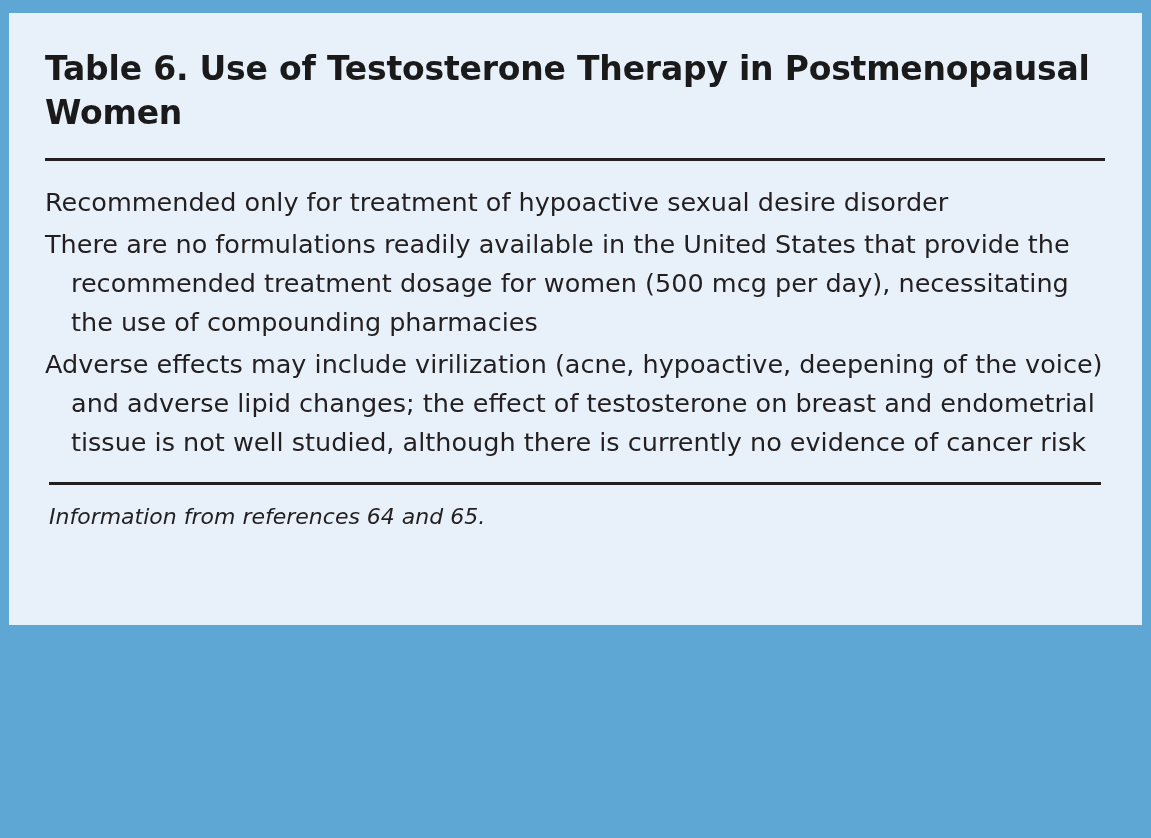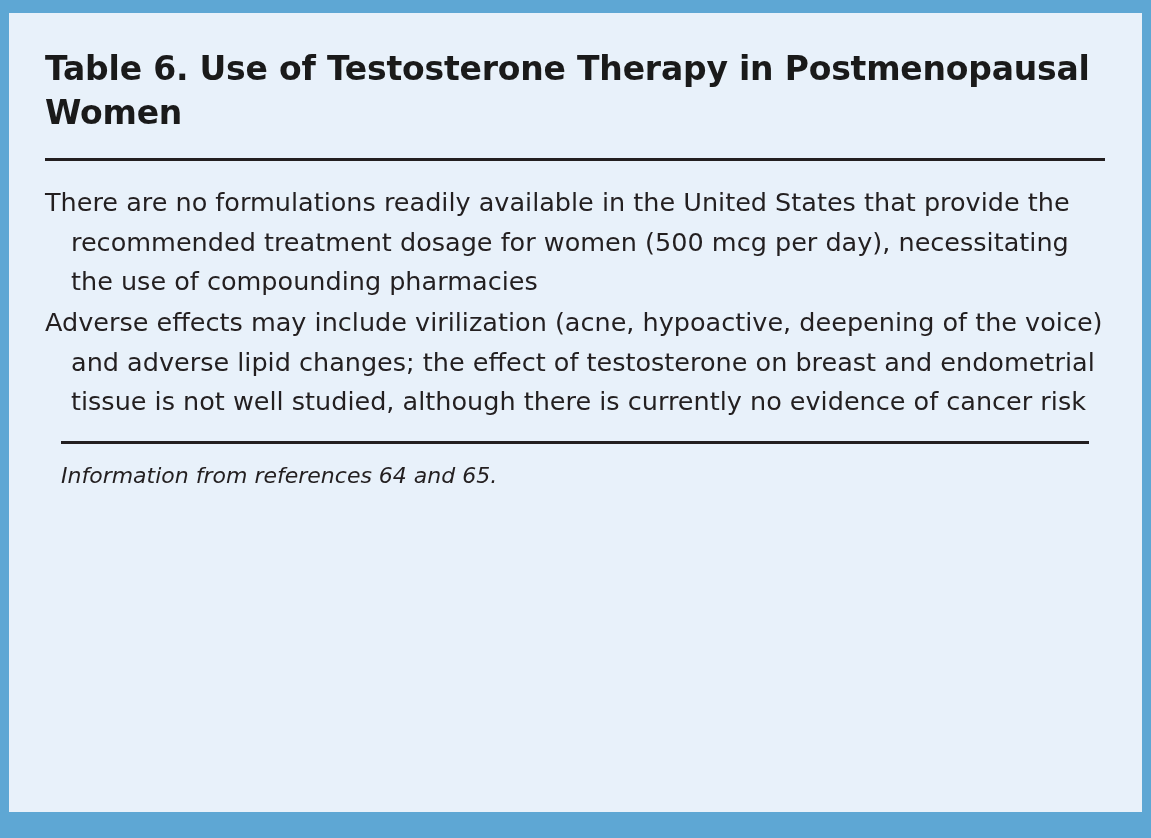--- a/index.html
+++ b/index.html
@@ -20,21 +20,21 @@
     width: 1151px;
     height: 838px;
     background: #5ea7d4;
     box-sizing: border-box;
   }
   .table-inner {
     position: absolute;
     left: 9px;
     top: 13px;
     width: 1133px;
-    height: 799px;
+    height: 612px;
     background: #e8f1fa;
     box-sizing: border-box;
     padding: 0;
   }
   .title {
     margin: 0;
     padding: 34px 40px 0 36px;
     font-size: 33px;
     line-height: 1.34;
     font-weight: bold;
@@ -57,21 +57,21 @@
   .body-list li {
     font-size: 25.5px;
     line-height: 1.54;
     color: #231f20;
     padding-left: 26px;
     text-indent: -26px;
     margin: 0 0 2px 0;
   }
   .footer-wrap {
     padding: 0;
-    margin: 16px;
+    margin: 4px;
   }
   .footnote {
     font-size: 22px;
     font-style: italic;
     color: #231f20;
     padding: 18px 36px 0 36px;
     margin: 0;
     line-height: 1.3;
   }
 </style>
@@ -79,20 +79,21 @@
 <body>
 
 <div class="table-frame">
   <div class="table-inner">
 
     <h1 class="title">Table 6. Use of Testosterone Therapy in Postmenopausal Women</h1>
 
     <div class="rule"></div>
 
     <ul class="body-list">
+      <li>Recommended only for treatment of hypoactive sexual desire disorder</li>
       <li>There are no formulations readily available in the United States that provide the recommended treatment dosage for women (500 mcg per day), necessitating the use of compounding pharmacies</li>
       <li>Adverse effects may include virilization (acne, hypoactive, deepening of the voice) and adverse lipid changes; the effect of testosterone on breast and endometrial tissue is not well studied, although there is currently no evidence of cancer risk</li>
     </ul>
 
     <div class="footer-wrap">
       <div class="rule bottom" style="margin-top:20px;"></div>
       <p class="footnote">Information from references 64 and 65.</p>
     </div>
 
   </div>

